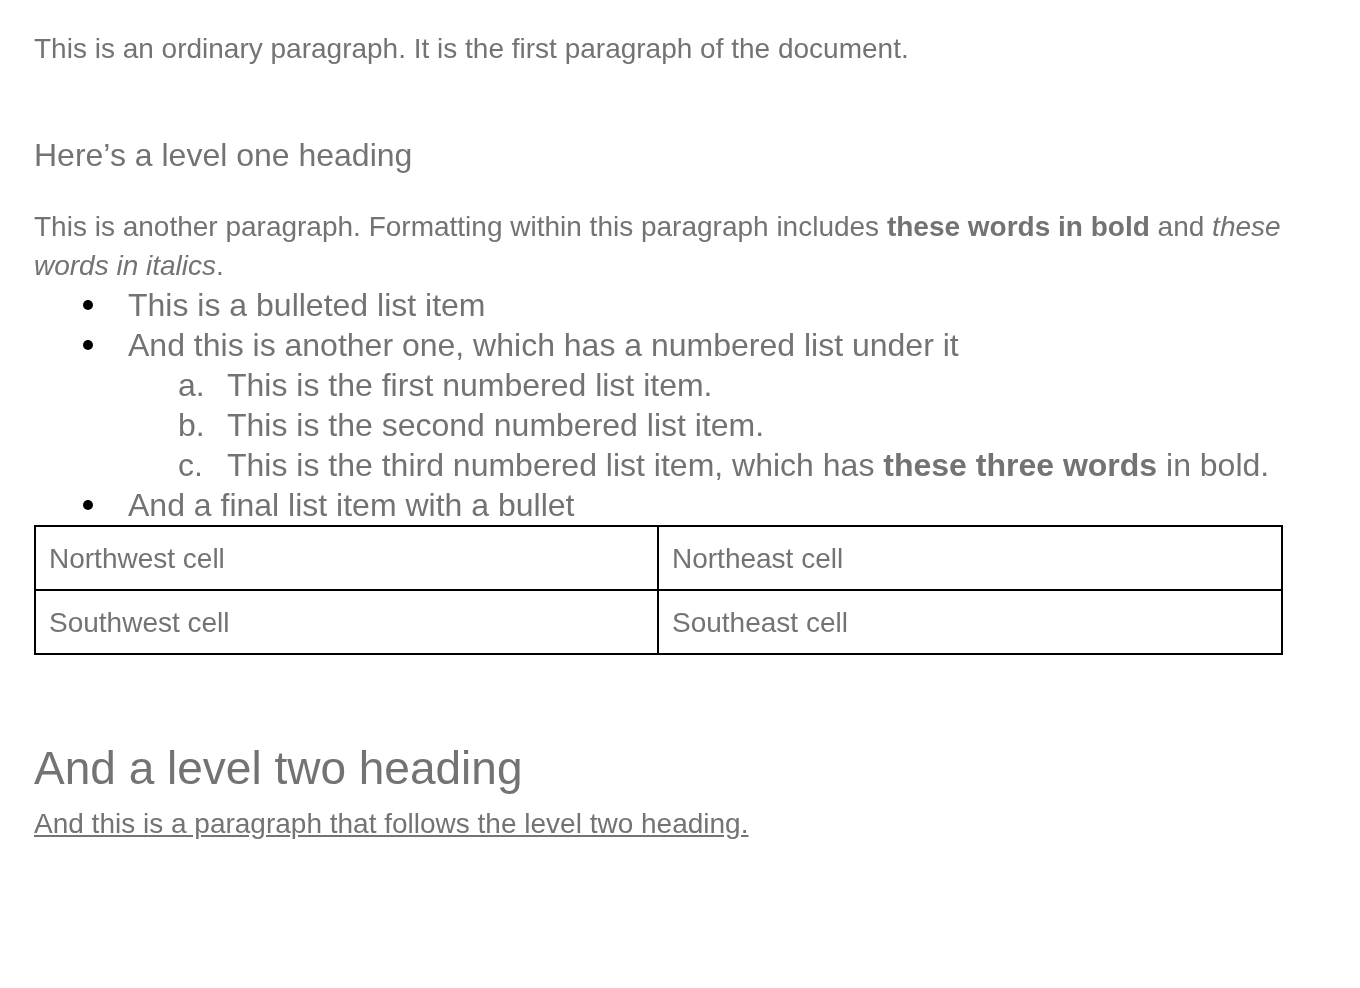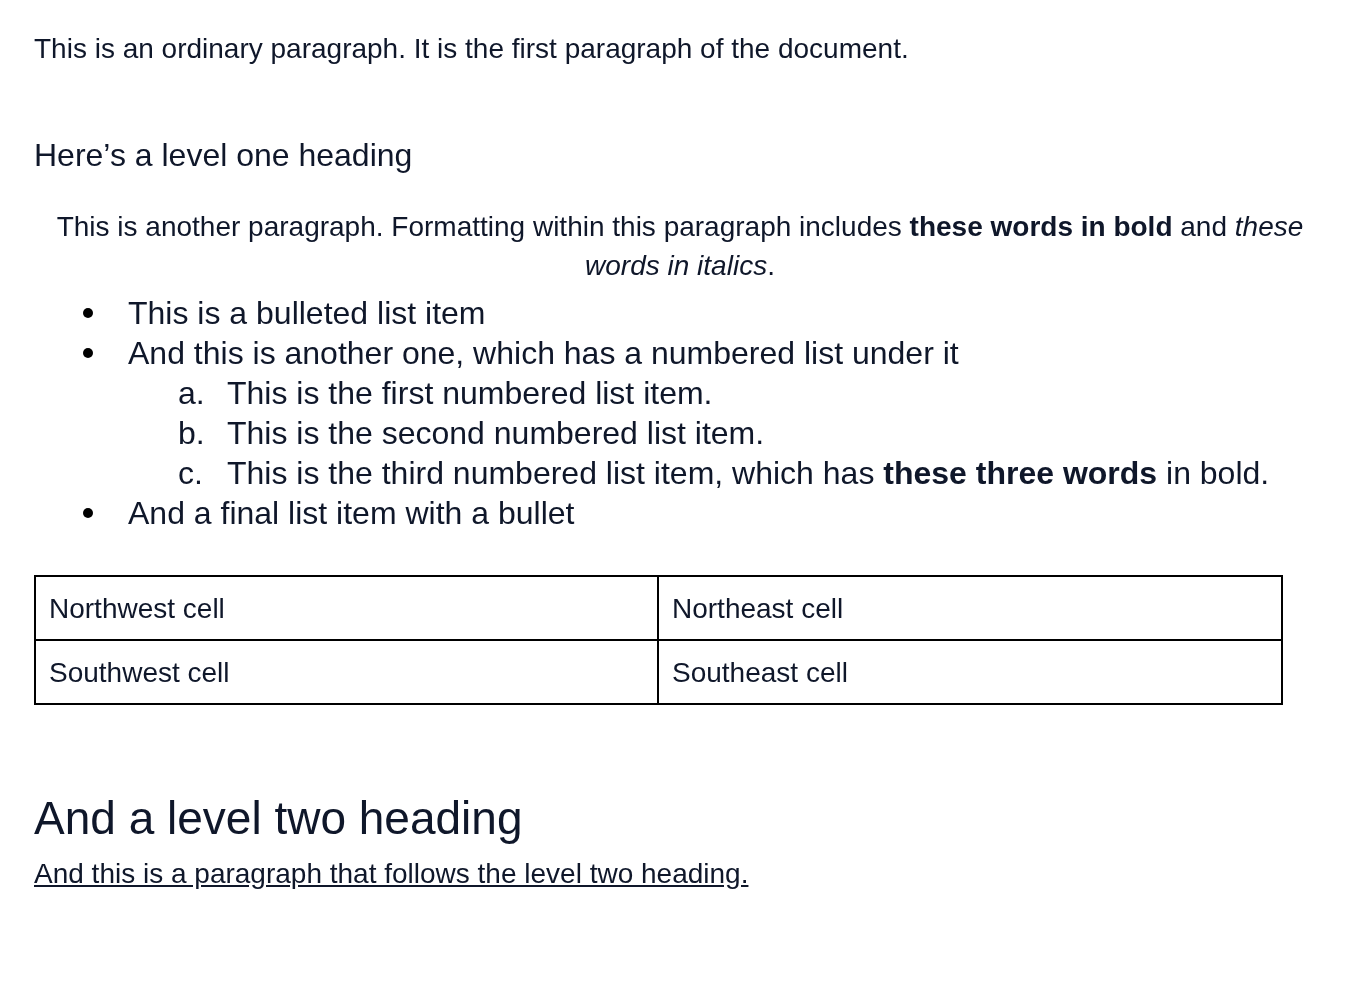--- a/index.html
+++ b/index.html
@@ -7,43 +7,42 @@
     padding: 0;
     background: #ffffff;
   }
   .page {
     position: relative;
     width: 1360px;
     height: 988px;
     box-sizing: border-box;
     padding: 29px 34px 0 34px;
     background: #ffffff;
-    color: #0f172a;
+    color: #737373;
     font-family: "Liberation Sans", sans-serif;
     overflow: hidden;
   }
   .body-text {
     font-size: 28px;
     line-height: 39px;
     margin: 0;
     font-weight: 400;
   }
   .p-first {
     margin-bottom: 63px;
   }
   h1.doc-h1 {
     font-size: 32px;
     line-height: 48px;
     font-weight: 400;
     margin: 0 0 28px 0;
     letter-spacing: 0;
   }
   .p-formatted {
-    margin-bottom: 8px;
-    text-align: center;
+    margin-bottom: 0;
   }
   .doc-list {
     margin: 0;
     padding: 0;
   }
   .list-item {
     position: relative;
     font-size: 32px;
     line-height: 40px;
   }
@@ -64,21 +63,20 @@
   }
   .alpha-marker {
     position: absolute;
     left: 144px;
     top: 0;
   }
   table.doc-table {
     border-collapse: collapse;
     table-layout: fixed;
     width: 1247px;
-    margin-top: 42px;
     border-radius: 32px;
   }
   table.doc-table td {
     border: 2px solid #000000;
     height: 62px;
     padding: 0 13px;
     font-size: 28px;
     line-height: 39px;
     vertical-align: middle;
     font-weight: 400;

